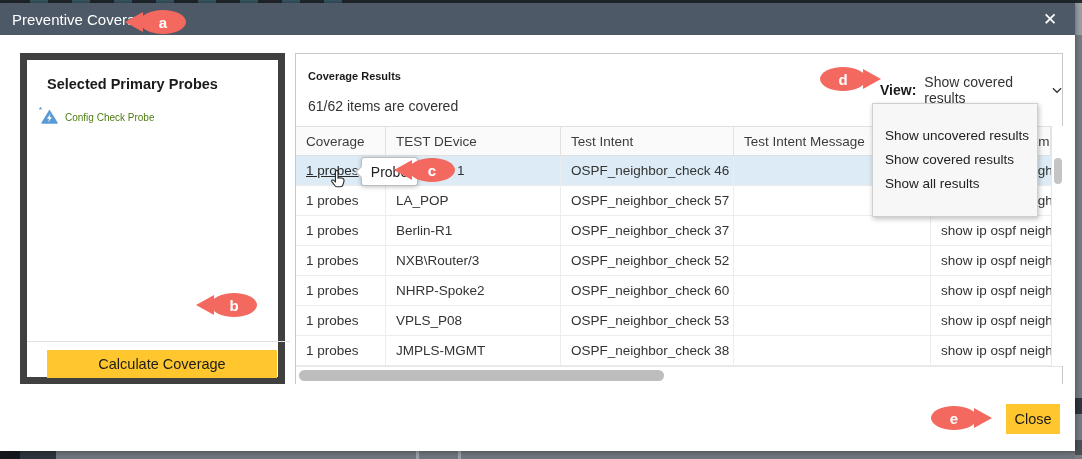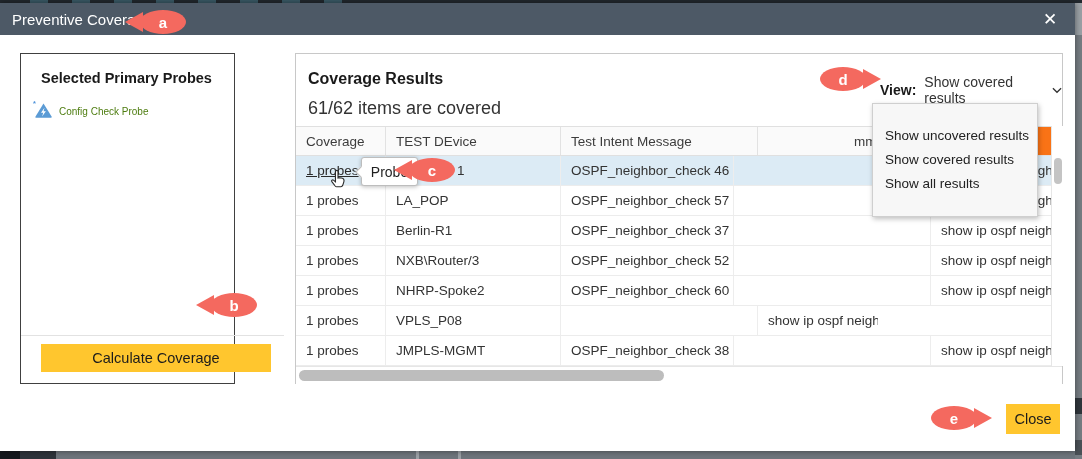--- a/index.html
+++ b/index.html
@@ -23,42 +23,42 @@
   
   .dialog { position:absolute; left:0; top:3px; width:1075px; height:448px; background:#fff;
     box-shadow:0 0 6px rgba(0,0,0,.45); }
   .titlebar { position:absolute; left:0; top:0; width:1075px; height:32px; background:#4d5966;
     display:flex; align-items:center; }
   .titlebar .title { color:#fff; font-size:15px; padding-left:12px; }
   .xclose { position:absolute; right:12px; top:0; height:32px; width:26px; color:#fff; font-size:17px;
     display:flex; align-items:center; justify-content:center; cursor:pointer; }
 
   
-  .panel-left { position:absolute; left:20px; top:50px; width:215px; height:331px;
-    border:1px solid #404040; background:#fff; }
+  .panel-left { position:absolute; left:20px; top:50px; width:265px; height:331px;
+    border:7px solid #404040; background:#fff; }
   .panel-left .heading { position:absolute; left:20px; top:16px; font-size:14.5px; font-weight:bold; color:#1a1a1a; }
   .probe-item { position:absolute; left:12px; top:46px; display:flex; align-items:center; gap:6px; }
   .probe-item .plabel { font-size:10px; color:#4d7c0f; }
   .panel-left .divider { position:absolute; left:0; top:281px; width:263px; height:1px; background:#e2e2e2; }
   .btn-yellow { background:#ffc62e; border:none; border-radius:0; color:#1c1c1c;
     display:flex; align-items:center; justify-content:center; cursor:pointer; }
   .calc-btn { position:absolute; left:20px; top:290px; width:230px; height:28px; font-size:14.5px; }
 
   
   .panel-right { position:absolute; left:295px; top:50px; width:768px; height:331px;
     border:1px solid #c8c8c8; background:#fff; }
-  .panel-right .heading { position:absolute; left:12px; top:16px; font-size:16px; font-weight:bold; color:#1a1a1a; }
-  .panel-right .summary { position:absolute; left:12px; top:44px; font-size:18px; color:#333; }
+  .panel-right .heading { position:absolute; left:12px; top:16px; font-size:11px; font-weight:bold; color:#1a1a1a; }
+  .panel-right .summary { position:absolute; left:12px; top:44px; font-size:14px; color:#333; }
 
   .view-ctl { position:absolute; left:584px; top:20px; display:flex; align-items:center; gap:8px; }
   .view-ctl .vlabel { font-size:14px; font-weight:bold; color:#1a1a1a; }
   .view-ctl .vvalue { font-size:14px; color:#333; cursor:pointer; display:flex; align-items:center; gap:6px; }
 
   
-  .thead { position:absolute; left:0; top:72px; width:755px; height:30px; background:#f97316;
+  .thead { position:absolute; left:0; top:72px; width:755px; height:30px; background:#000000;
     border-top:1px solid #e0e0e0; border-bottom:1px solid #e0e0e0; display:flex; }
   .trow { position:absolute; left:0; width:755px; height:30px; border-bottom:1px solid #ececec;
     display:flex; background:#fff; }
   .trow.selected { background:#dcebf5; }
   .cell { height:100%; line-height:29px; padding-left:10px; font-size:13.5px; color:#333;
     overflow:hidden; white-space:nowrap; border-right:1px solid #ededed; }
   .thead .cell { color:#3c3c3c; border-right:1px solid #e2e2e2; background:#fafafa; }
   .c1 { width:90px; } .c2 { width:175px; } .c3 { width:173px; } .c4 { width:197px; } .c5 { width:120px; border-right:none; }
   .dev-offset { padding-left:71px; }
   .probes-link { text-decoration:underline; color:#2a2a2a; cursor:pointer; }
@@ -147,20 +147,21 @@
           <span>Show covered results</span>
           <svg width="11" height="7" viewBox="0 0 11 7">
               <polyline points="1,1 5.5,5.5 10,1" fill="none" stroke="#333" stroke-width="1.4"></polyline>
             </svg>
         </span>
       </div>
 
       <div class="thead">
         <span class="cell c1">Coverage</span>
         <span class="cell c2">TEST DEvice</span>
+        <span class="cell c3">Test Intent</span>
         <span class="cell c4">Test Intent Message</span>
         <span class="cell c5" style="padding-left:96px;">mma</span>
       </div>
 
       <div class="trow selected" style="top:102px;">
         <span class="cell c1"><span class="probes-link">1 probes</span></span>
         <span class="cell c2 dev-offset">1</span>
         <span class="cell c3">OSPF_neighbor_check 46</span>
         <span class="cell c4"></span>
         <span class="cell c5">show ip ospf neigh</span>
@@ -196,20 +197,21 @@
             <span class="cell c1">1 probes</span>
             <span class="cell c2">NHRP-Spoke2</span>
             <span class="cell c3">OSPF_neighbor_check 60</span>
             <span class="cell c4"></span>
             <span class="cell c5">show ip ospf neigh</span>
           </div>
 
           <div class="trow" style="top: 252px;">
             <span class="cell c1">1 probes</span>
             <span class="cell c2">VPLS_P08</span>
+            <span class="cell c3">OSPF_neighbor_check 53</span>
             <span class="cell c4"></span>
             <span class="cell c5">show ip ospf neigh</span>
           </div>
 
           <div class="trow" style="top: 282px;">
             <span class="cell c1">1 probes</span>
             <span class="cell c2">JMPLS-MGMT</span>
             <span class="cell c3">OSPF_neighbor_check 38</span>
             <span class="cell c4"></span>
             <span class="cell c5">show ip ospf neigh</span>

